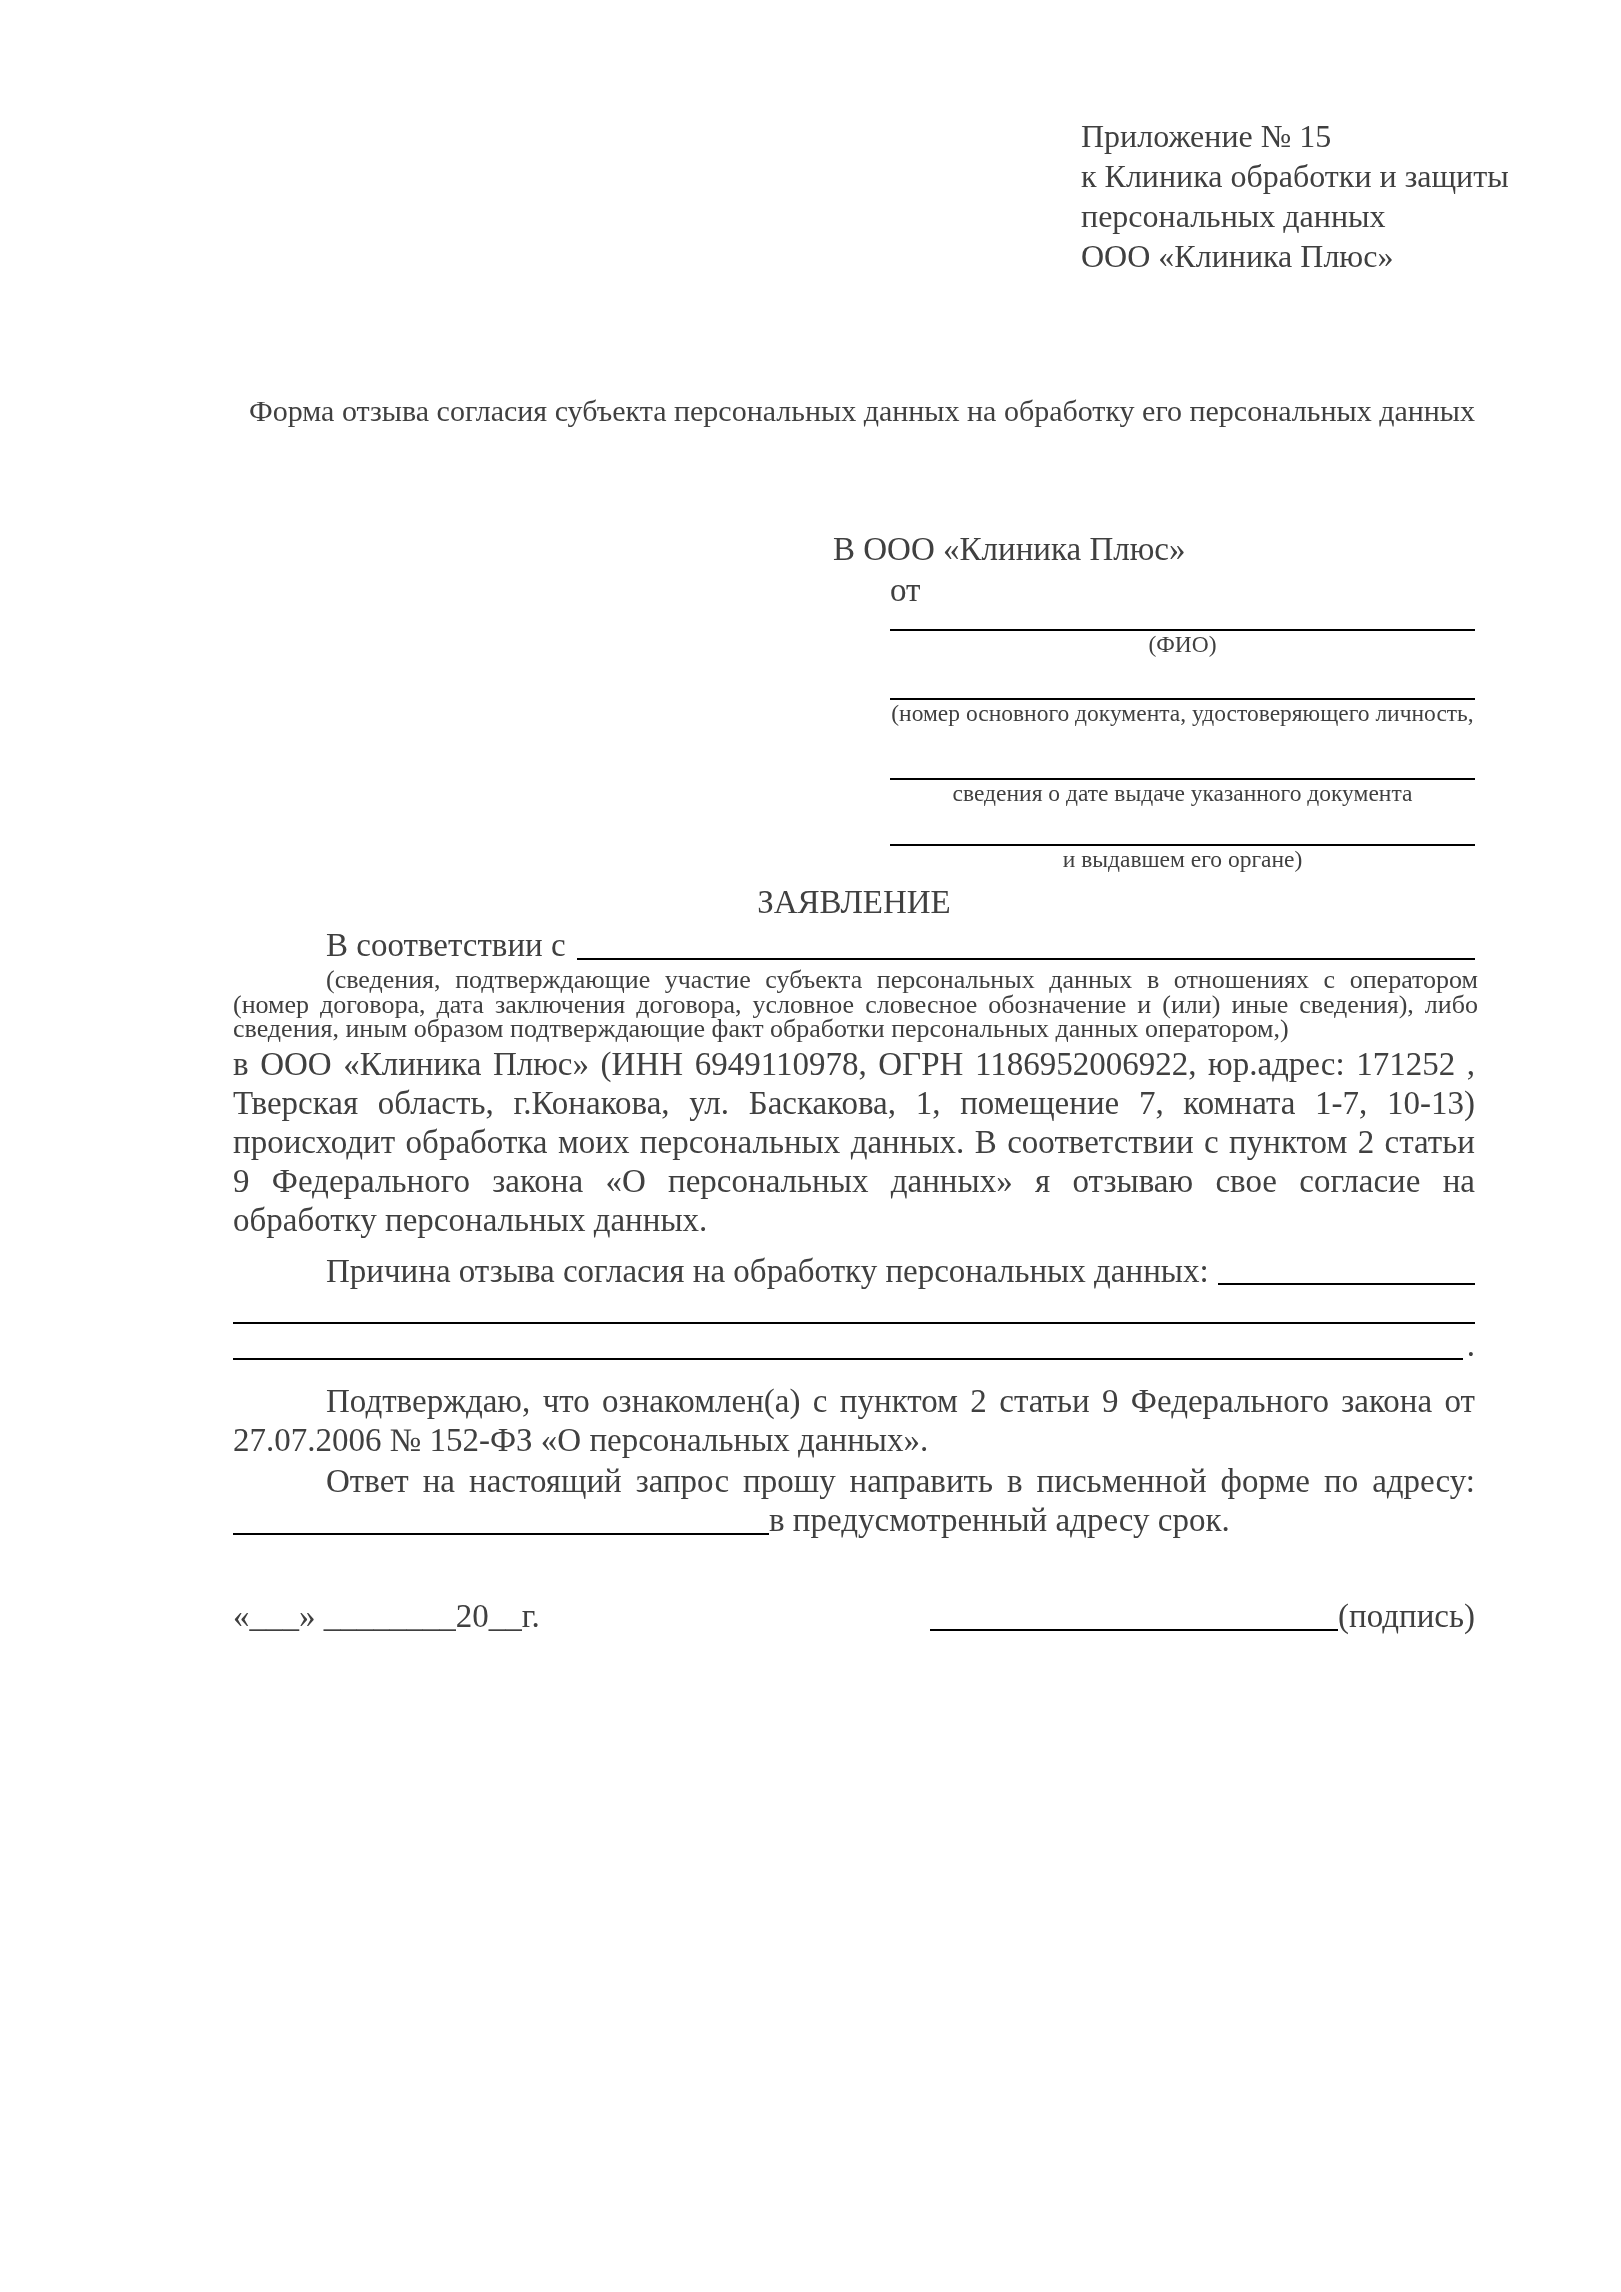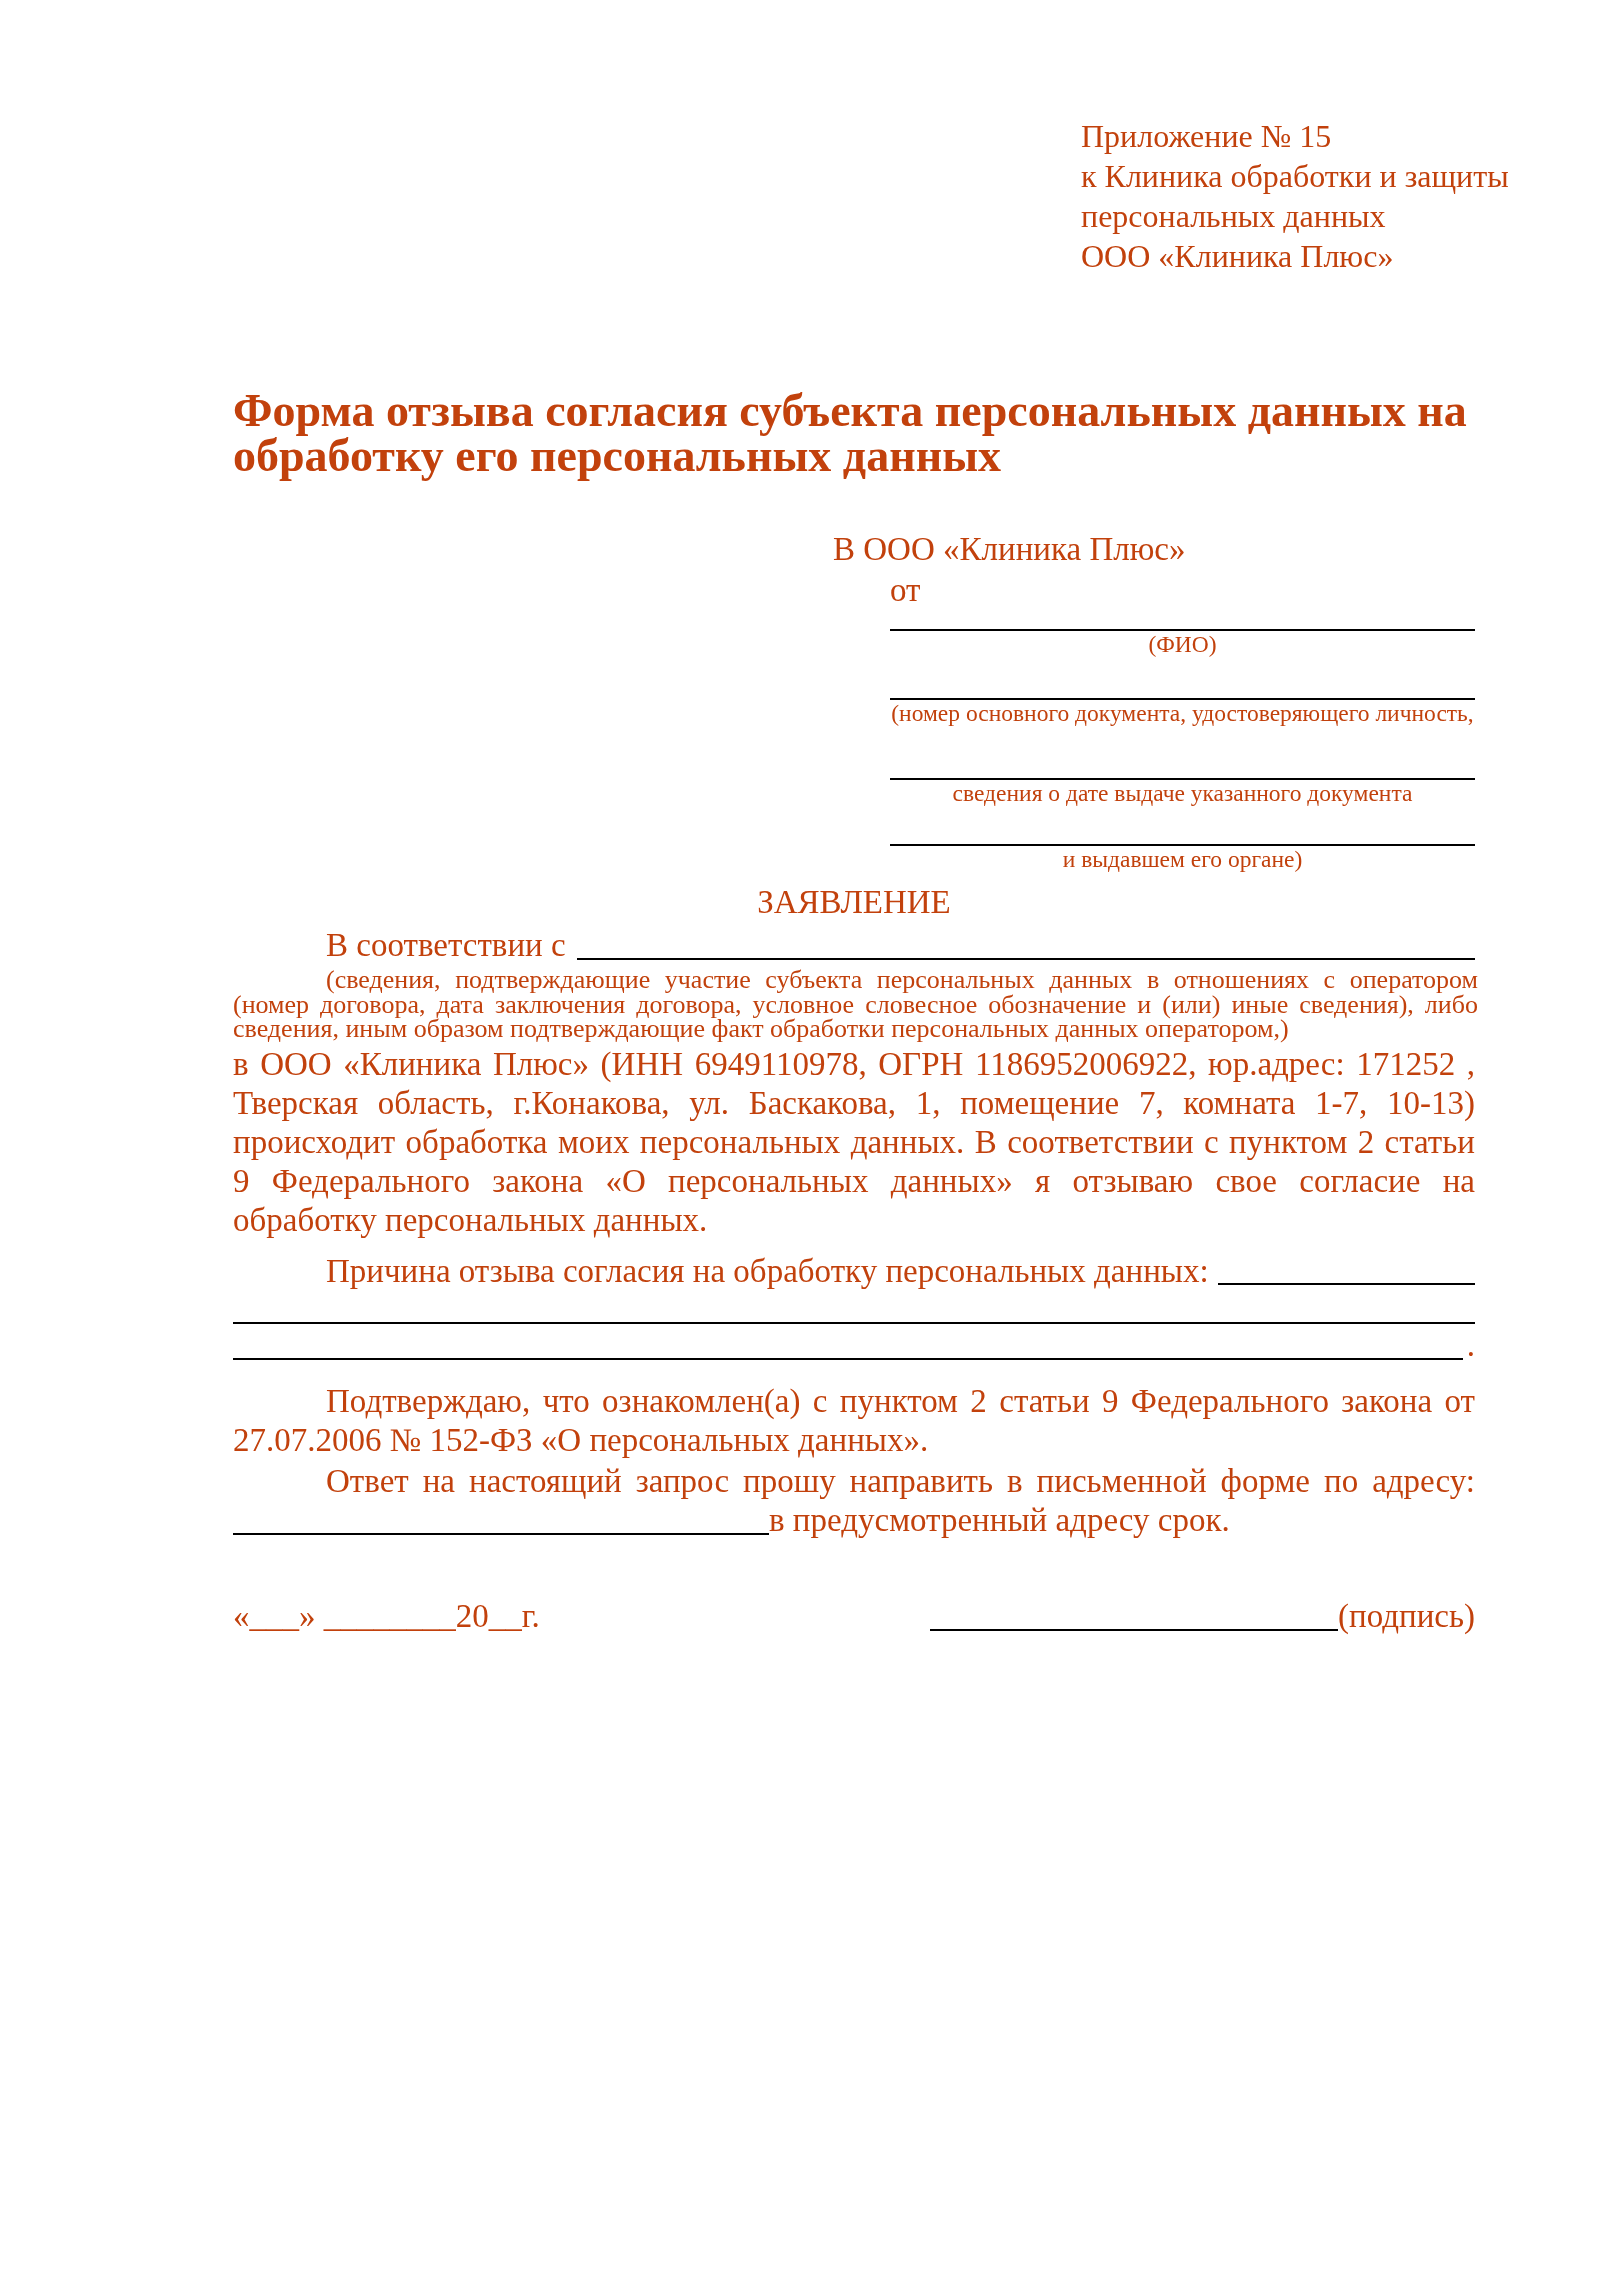--- a/index.html
+++ b/index.html
@@ -1,29 +1,29 @@
 <!DOCTYPE html>
 <html><head>
 <meta charset="utf-8">
 <style>
   html,body{margin:0;padding:0;background:#ffffff;}
   .page{
     position:relative;
     width:1621px;height:1741px;
-    background:#ffffff;color:#c2410c;
+    background:#ffffff;color:#404040;
     font-family:"Liberation Serif","DejaVu Serif",serif;
     overflow:hidden;
   }
   .header-block{
     position:absolute;left:1081px;top:116px;
     font-size:32px;line-height:40px;white-space:nowrap;
   }
   .doc-title{
     position:absolute;left:233px;top:388px;width:1242px;
-    text-align:left;font-weight:700;font-size:46px;line-height:45px;
+    text-align:right;font-weight:400;font-size:30px;line-height:45px;
   }
   .addressee{
     position:absolute;left:833px;top:529px;width:642px;
     font-size:33px;line-height:41px;
   }
   .addr-from{margin-left:57px;}
   .field{margin-left:57px;width:585px;margin-top:12px;}
   .field-line{border-bottom:2.9px solid #000;height:5.9px;}
   .field-caption{text-align:center;font-size:23.5px;line-height:26.5px;}
   .f2{margin-top:35px;}

